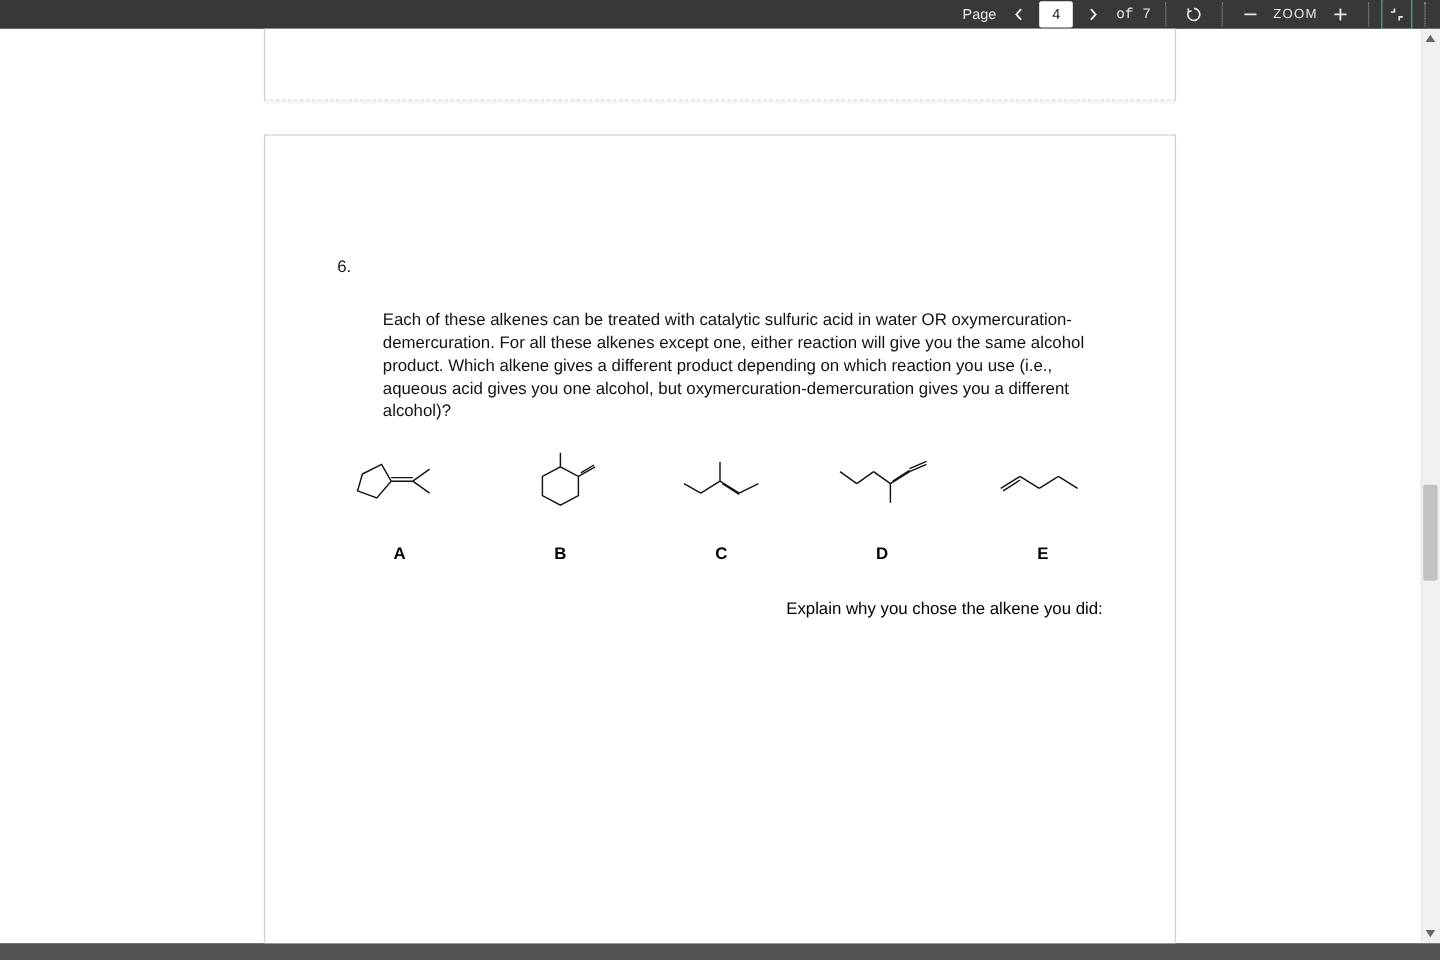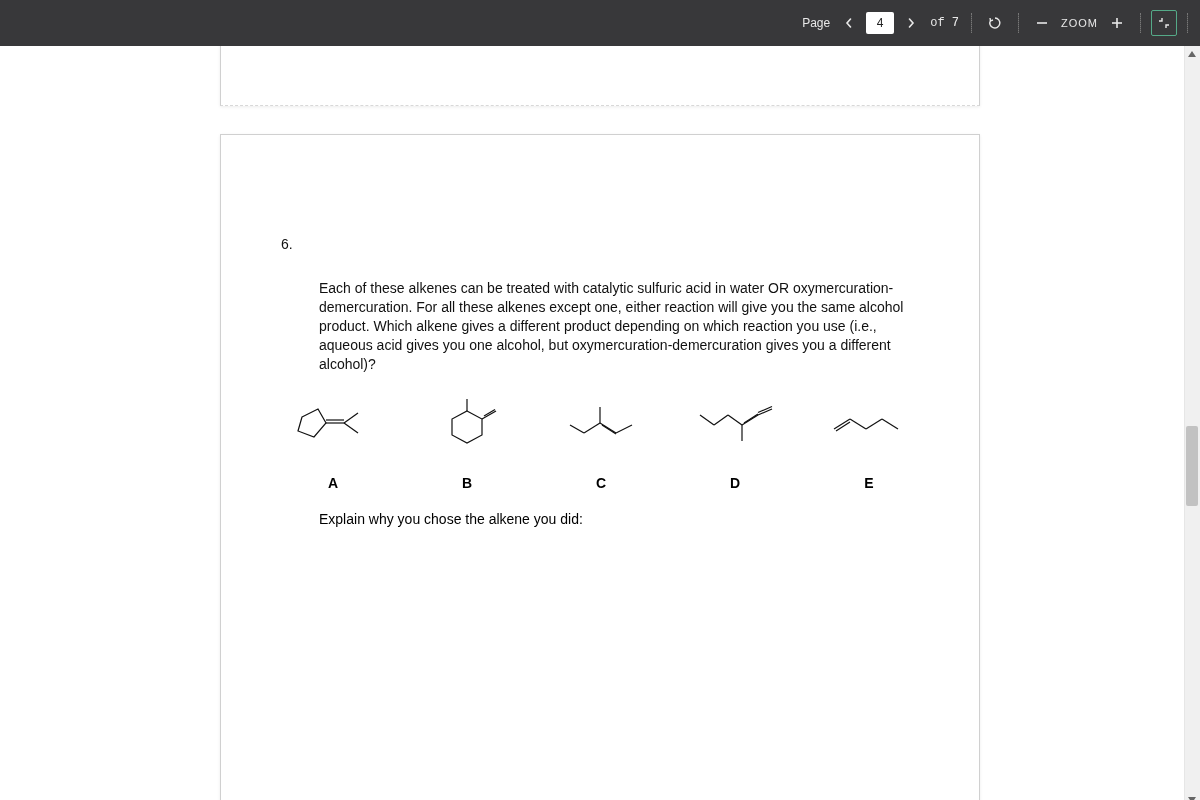--- a/index.html
+++ b/index.html
@@ -1,20 +1,20 @@
 <!DOCTYPE html>
 <html><head>
 <meta charset="utf-8">
 <style>
   * { box-sizing: border-box; margin: 0; padding: 0; }
   html, body { width: 1200px; height: 800px; overflow: hidden; font-family: Arial, Helvetica, sans-serif; }
   body { background: #525252; }
 
   .toolbar {
-    height: 46px;
+    height: 24px;
     background: #38383a;
     display: flex;
     align-items: center;
     justify-content: flex-end;
     padding: 0 8px 0 11px;
     color: #e8e8e8;
     font-size: 12px;
     gap: 6px;
   }
   .toolbar .page-label { margin-right: 2px; }
@@ -113,23 +113,24 @@
     width: 100px;
   }
   .struct svg { width: 90px; height: 50px; }
   .struct .letter {
     margin-top: 26px;
     font-weight: bold;
     font-size: 14px;
   }
 
   .explain {
-    margin-top: 20px;
+    margin-top: 30px;
     margin-left: 38px;
     font-size: 14px;
+    text-align: right;
   }
 </style>
 </head>
 <body>
 
 <div class="toolbar">
   <span class="page-label">Page</span>
   <div class="nav-btn">
     <svg width="10" height="10" viewBox="0 0 10 10">
         <path d="M6.5 1 L3 5 L6.5 9" stroke="#e8e8e8" stroke-width="1.6" fill="none" stroke-linecap="round"></path>

